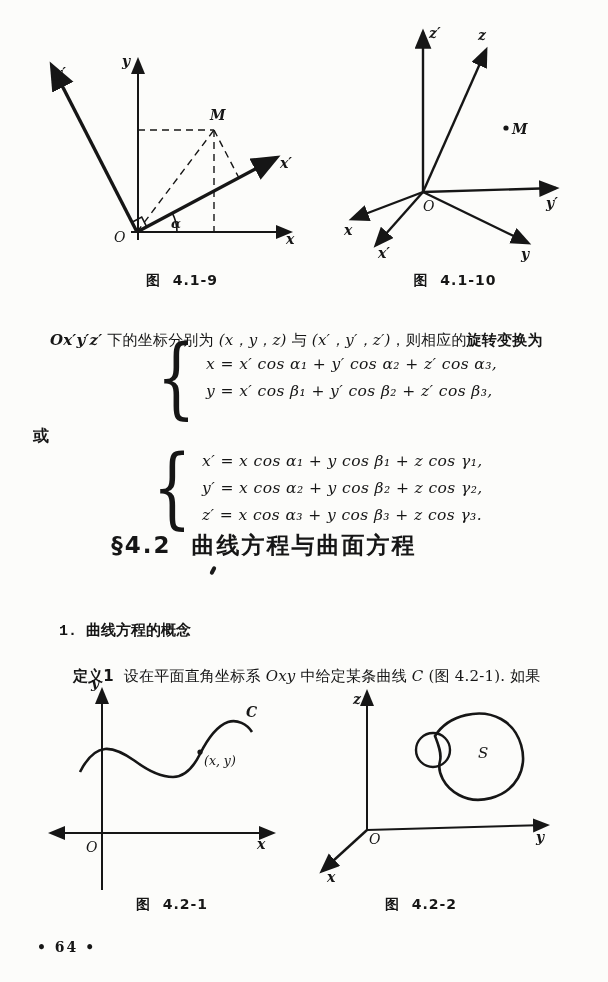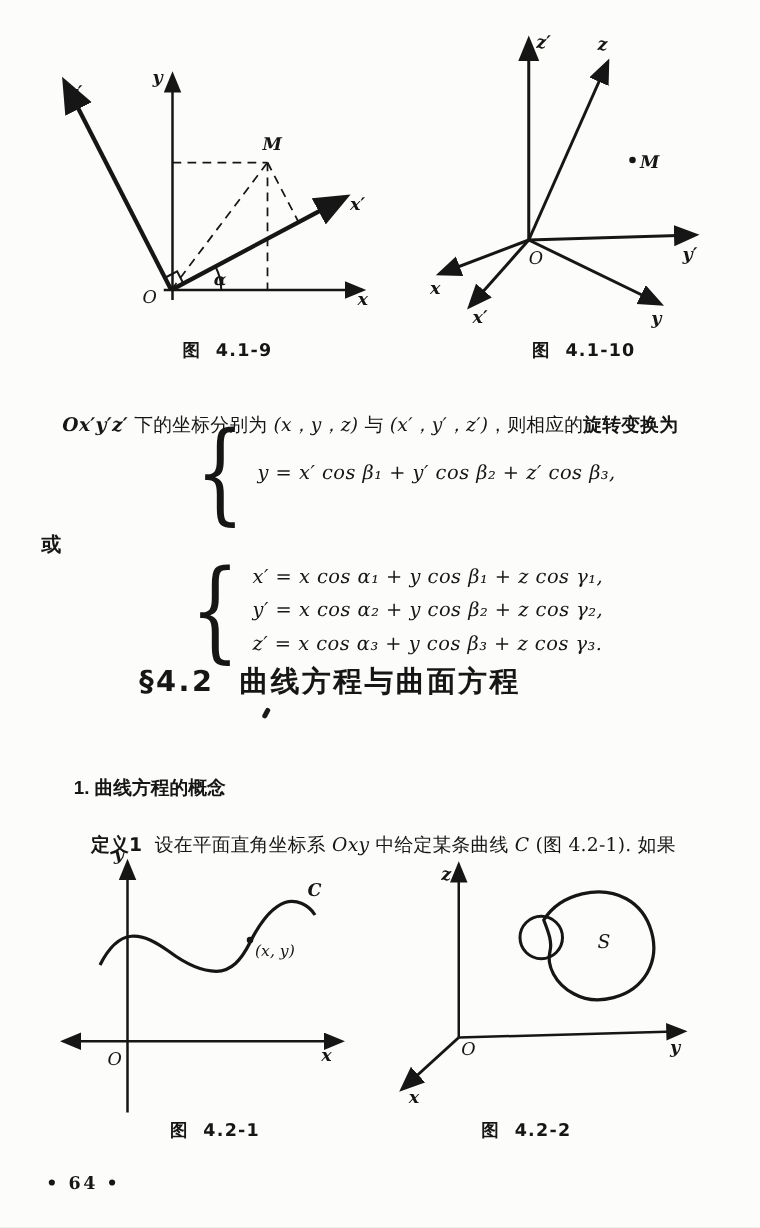--- a/index.html
+++ b/index.html
@@ -19,21 +19,21 @@
     transform:scaleX(0.7);transform-origin:center;font-weight:200;margin-right:2px;
   }
   .eq-lines{display:flex;flex-direction:column;}
   .eq-line{white-space:pre;font-size:15.5px;line-height:27px;font-style:italic;letter-spacing:0.4px;}
   .caption{white-space:pre;font-weight:bold;font-size:14px;letter-spacing:1px;
     font-family:"DejaVu Sans","Liberation Sans",sans-serif;}
   .section-heading{width:528px;text-align:center;font-size:23px;letter-spacing:2px;
     font-weight:bold;font-family:"DejaVu Sans","Liberation Sans",sans-serif;white-space:pre;}
   .sub-heading{font-size:20px;font-weight:600;letter-spacing:1px;}
   .item-heading{font-size:15px;font-weight:bold;
-    font-family:Liberation Sans, sans-serif;}
+    font-family:Liberation Mono, monospace;}
   .page-num{font-size:14px;font-weight:bold;letter-spacing:2px;white-space:pre;}
   .ink-speck{width:4px;height:9px;background:#1a1a1a;transform:rotate(28deg);border-radius:2px;}
   svg{overflow:visible;}
   svg text{font-family:"DejaVu Serif","Liberation Serif",serif;fill:#161616;}
   .lab{font-style:italic;font-size:14px;font-weight:bold;}
   .lab-sm{font-style:italic;font-size:13px;font-weight:bold;}
   .o-lab{font-style:italic;font-size:14px;}
 </style>
 </head>
 <body>
@@ -90,29 +90,30 @@
     <text x="170" y="32" class="lab">z</text>
     <text x="238" y="200" class="lab">y′</text>
     <text x="213" y="251" class="lab">y</text>
     <text x="70" y="250" class="lab">x′</text>
     <text x="36" y="227" class="lab">x</text>
     <text x="204" y="126" class="lab">M</text>
     <text x="115" y="203" class="o-lab">O</text>
   </svg>
 
   <div class="abs caption" style="left:132px;top:272px;width:100px;text-align:center;">图  4.1-9</div>
-  <div class="abs caption" style="left:412px;top:272px;width:110px;text-align:center;">图  4.1-10</div>
+  <div class="abs caption" style="left:400px;top:272px;width:110px;text-align:center;">图  4.1-10</div>
 
   <div class="abs text-line" style="left:30px;top:309px;">
     <span class="math bold">Ox′y′z′</span><span> 下的坐标分别为 </span><span class="math">(x，y，z)</span><span> 与 </span><span class="math">(x′，y′，z′)</span><span>，则相应的</span><span class="cjk-bold">旋转变换为</span>
   </div>
 
   <div class="abs eq-block" style="left:148px;top:336px;">
     <span class="eq-brace">{</span>
     <span class="eq-lines">
+      <span class="eq-line">x = x′ cos α₁ + y′ cos α₂ + z′ cos α₃,</span>
       <span class="eq-line">y = x′ cos β₁ + y′ cos β₂ + z′ cos β₃,</span>
     </span>
   </div>
 
   <div class="abs cjk-bold" style="left:33px;top:426px;font-size:16px;">或</div>
 
   <div class="abs eq-block" style="left:144px;top:446px;">
     <span class="eq-brace">{</span>
     <span class="eq-lines">
       <span class="eq-line">x′ = x cos α₁ + y cos β₁ + z cos γ₁,</span>

